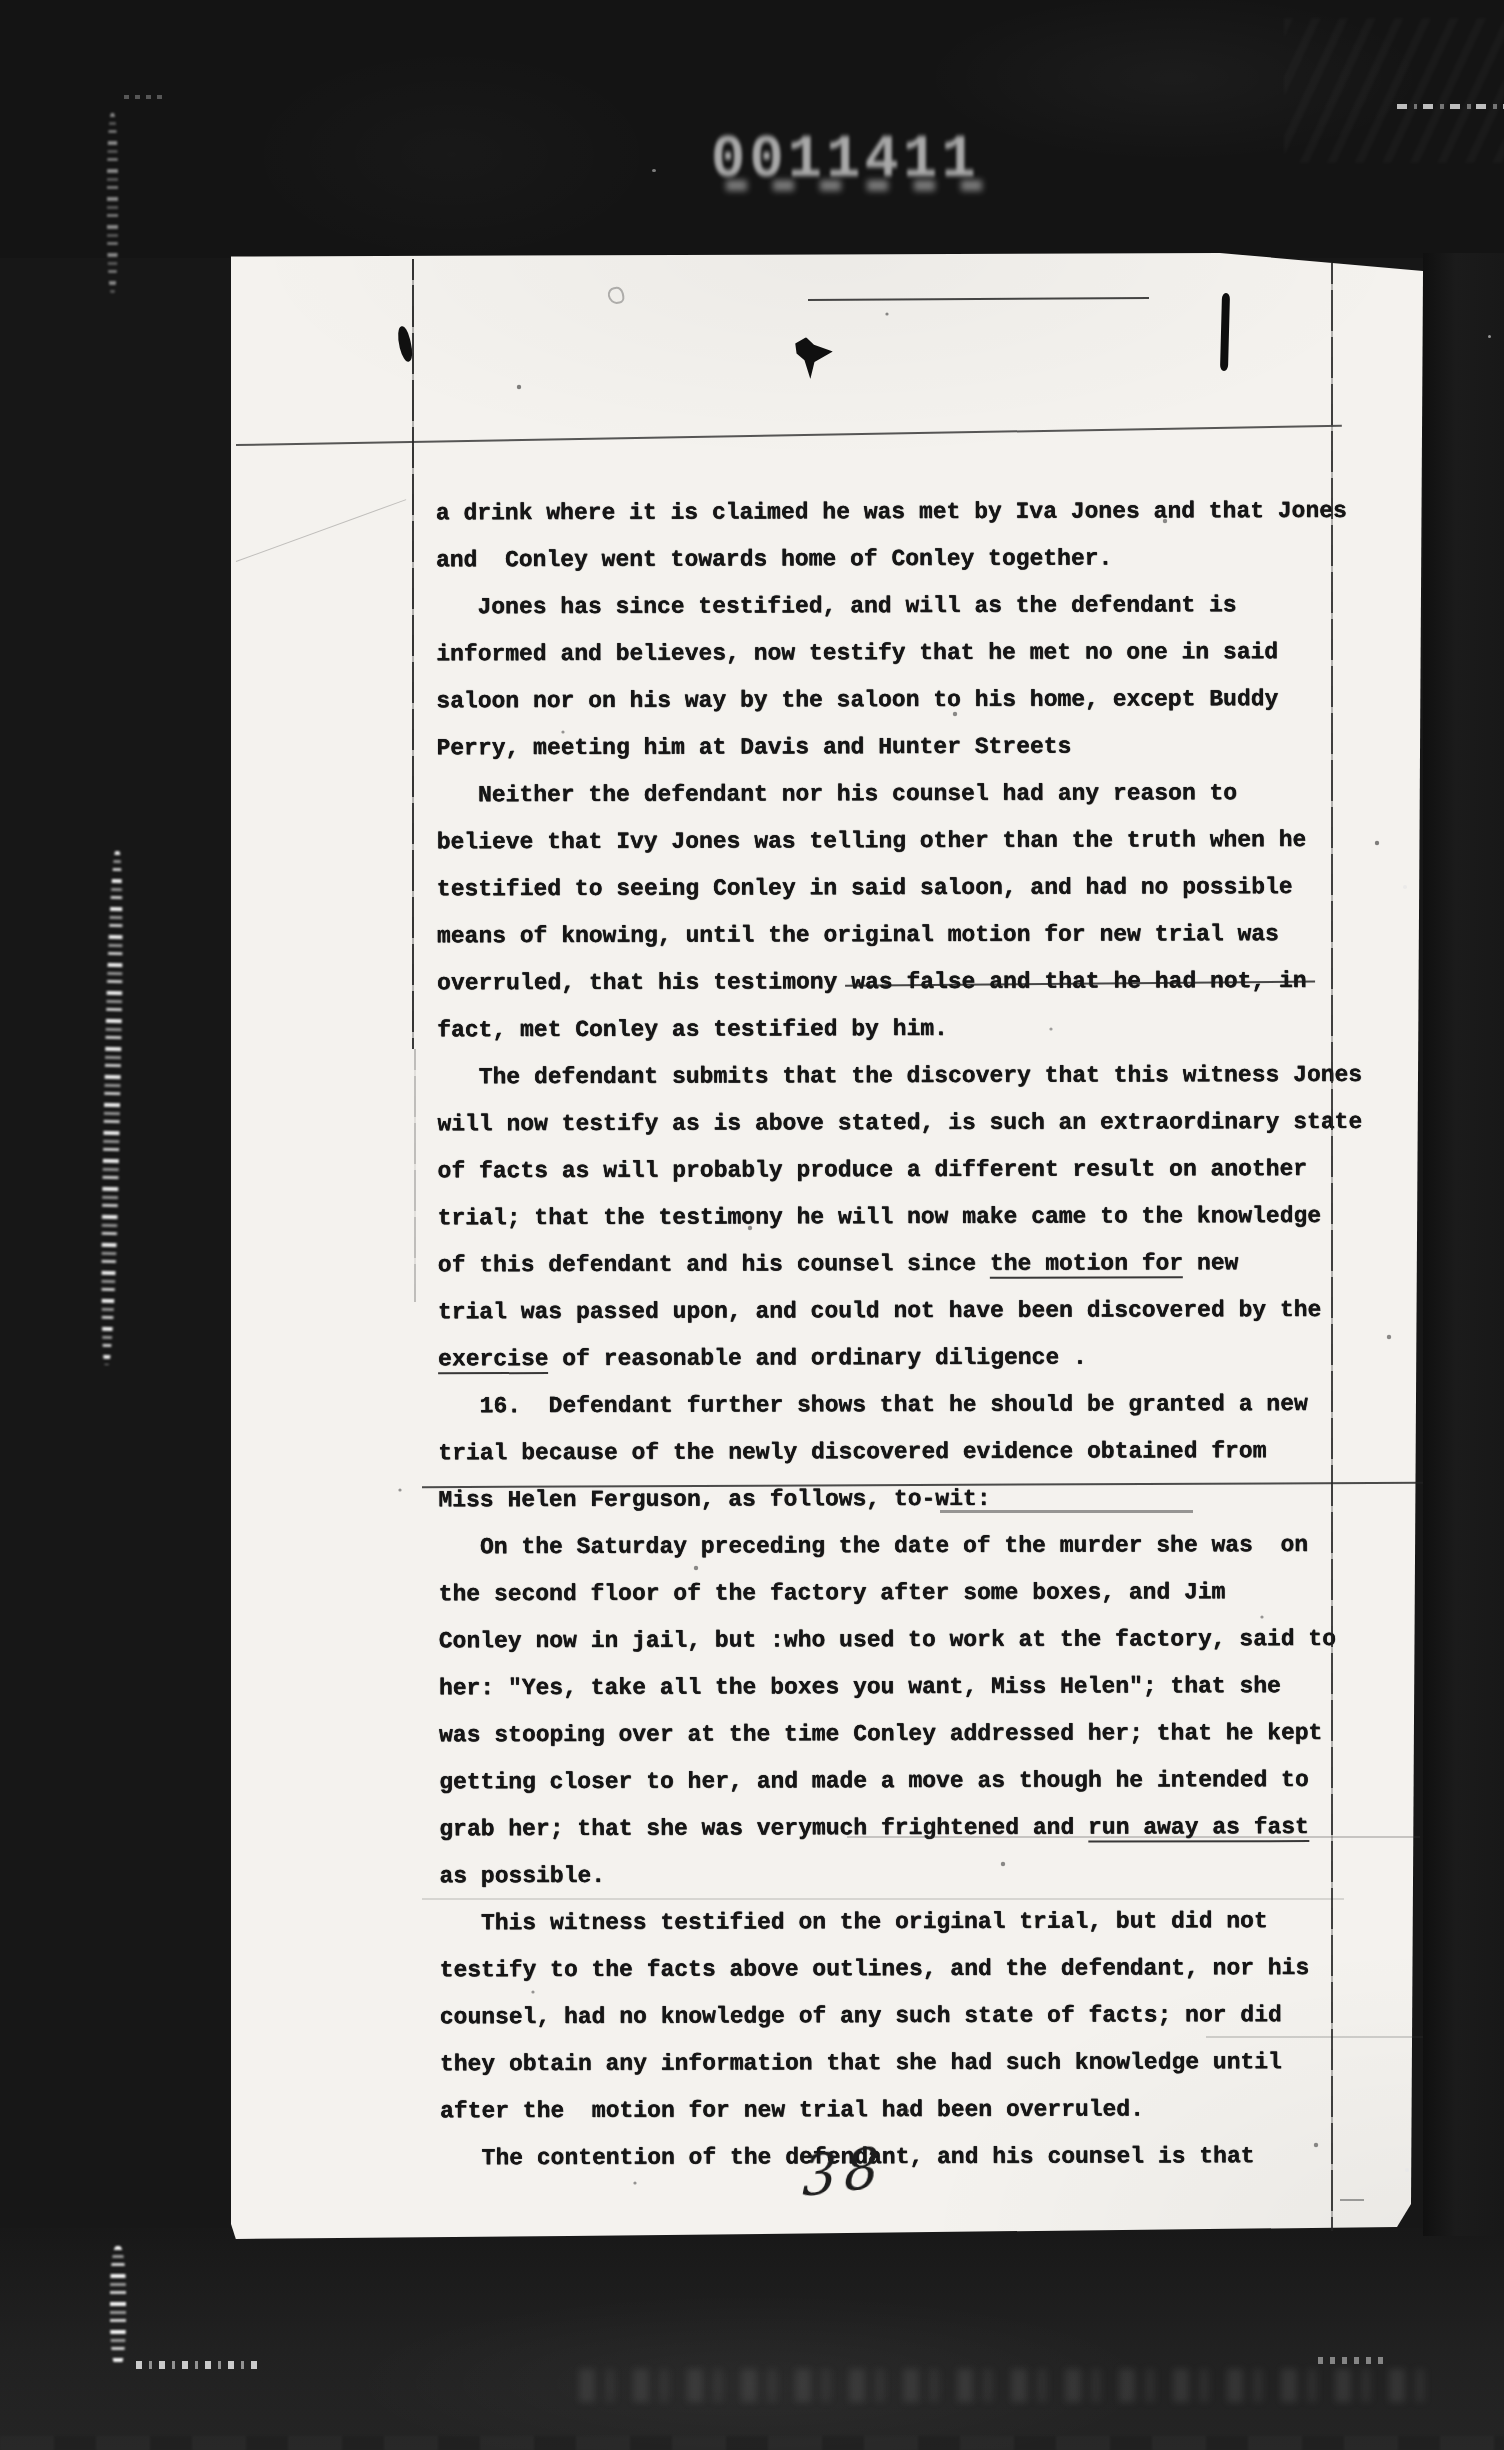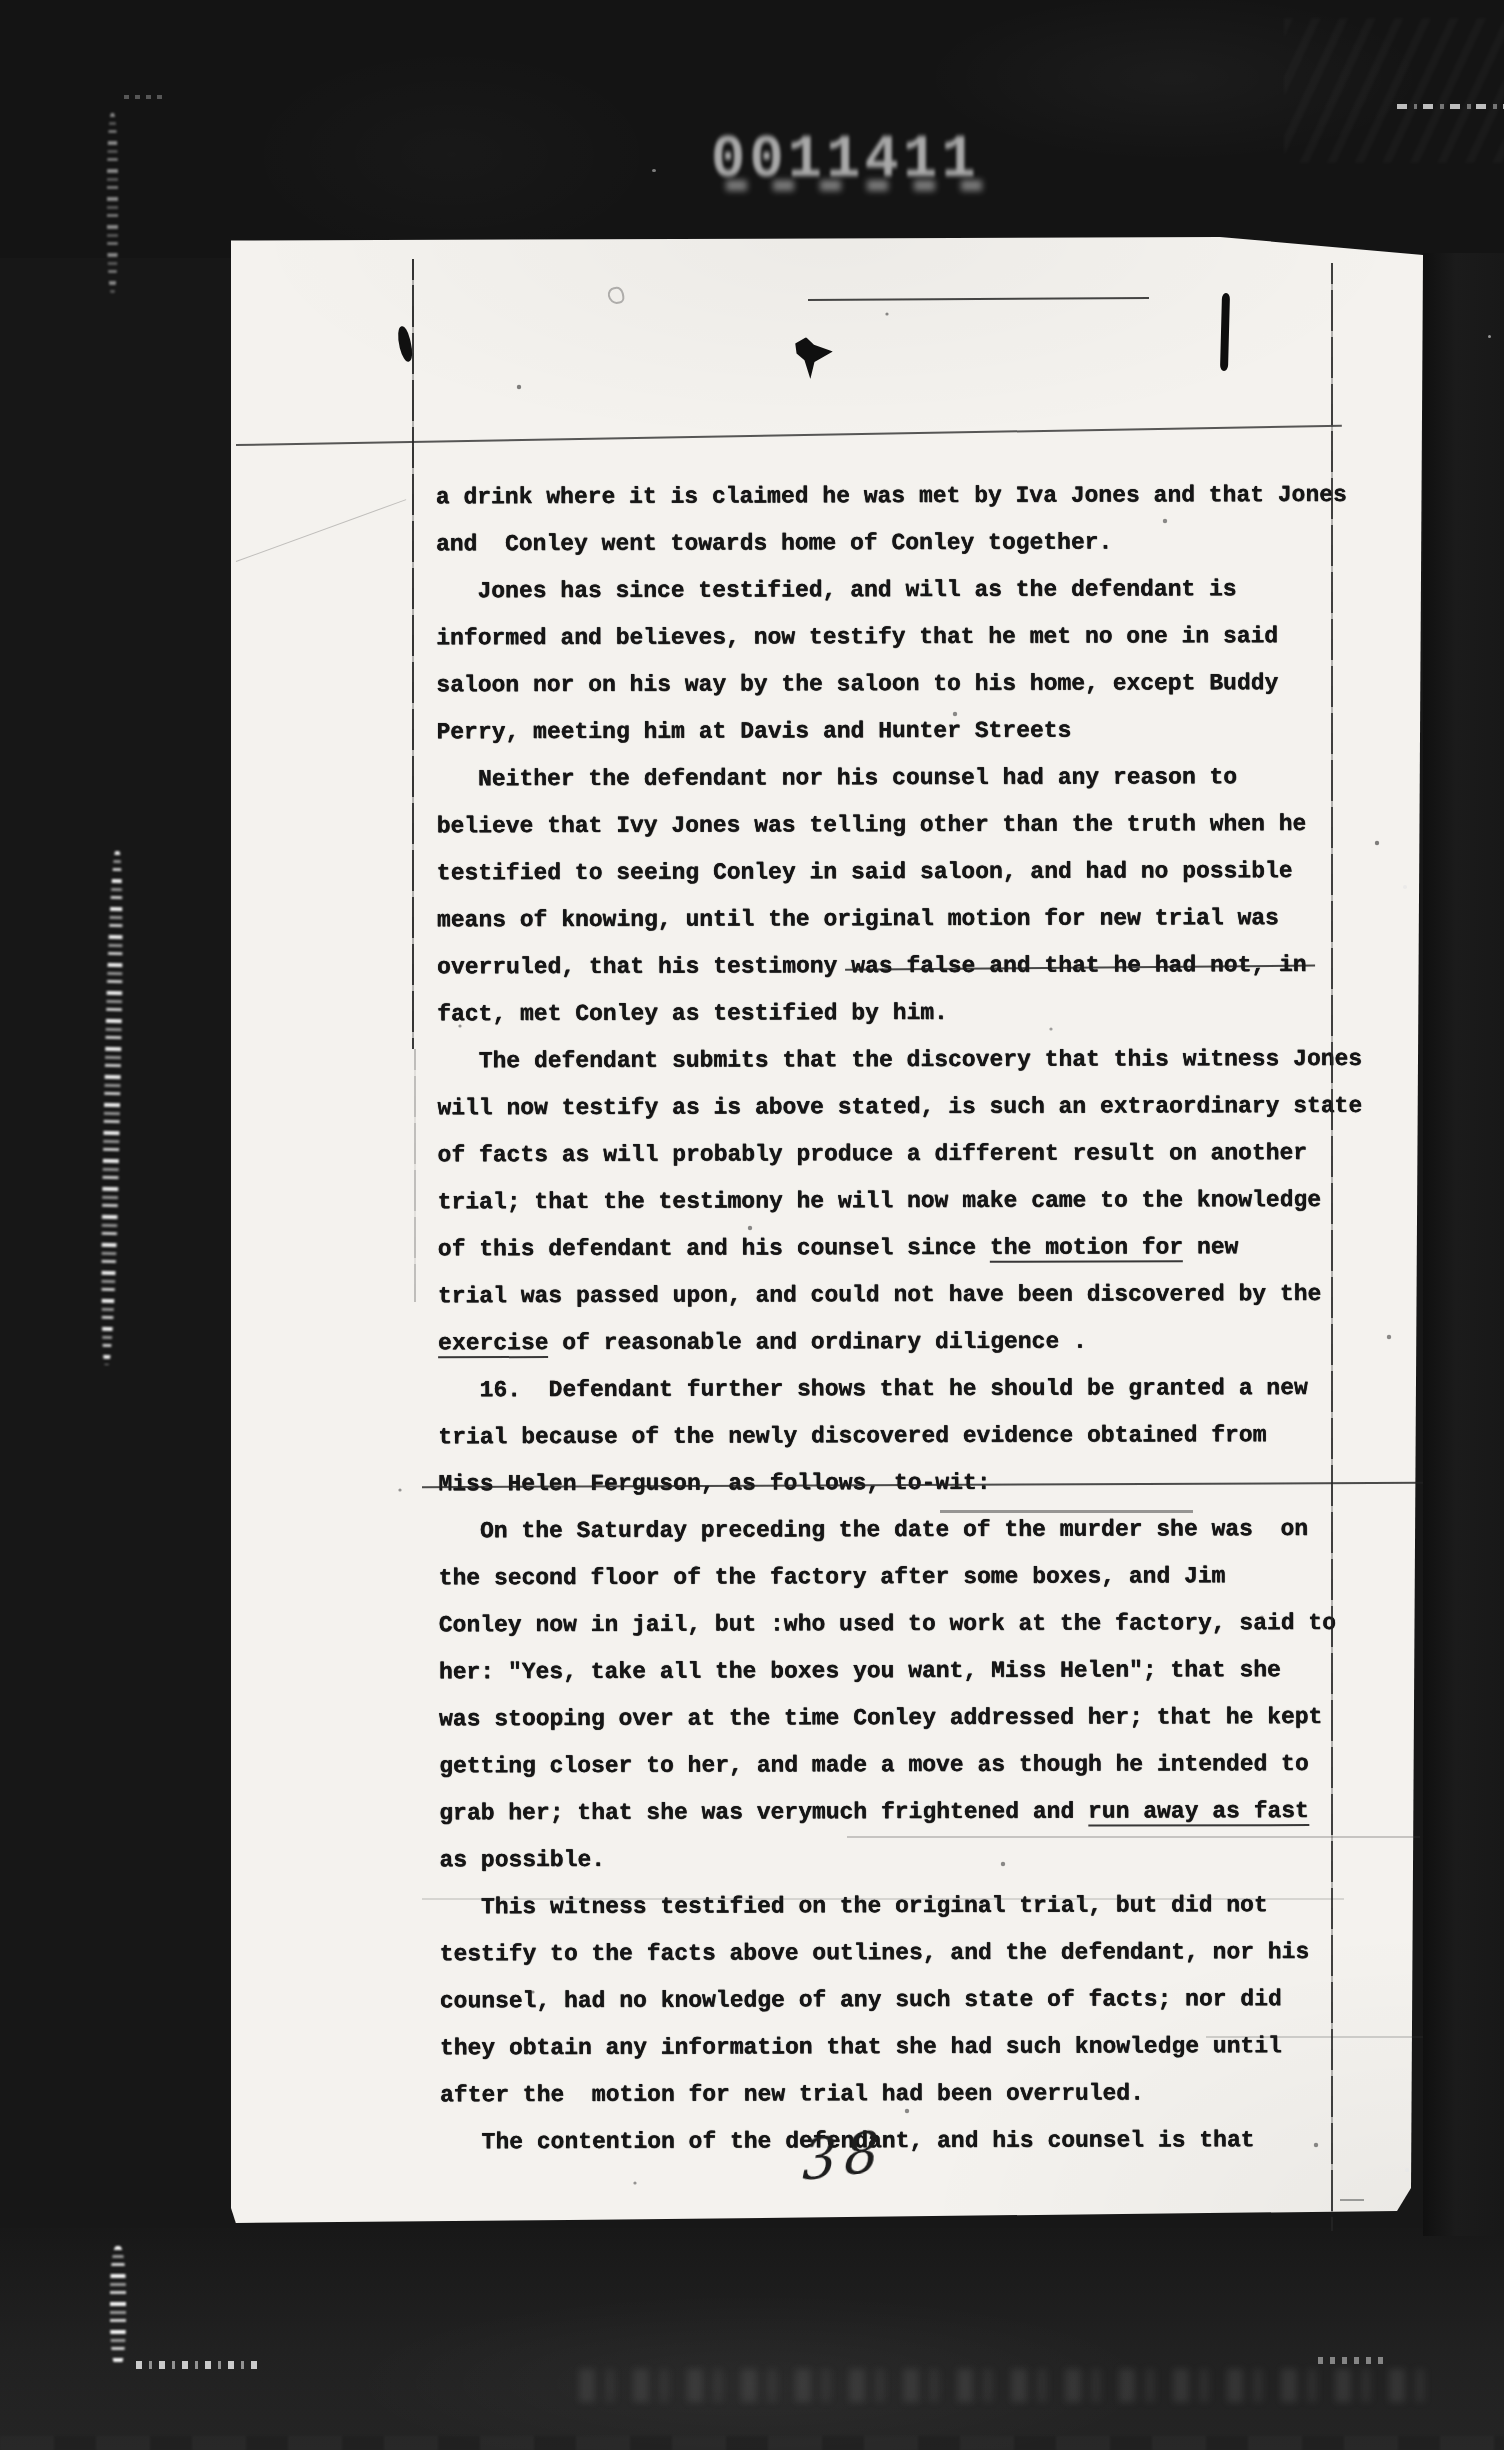--- a/index.html
+++ b/index.html
@@ -34,21 +34,21 @@
 
   
   #frame-counter{left:711px;top:129px;width:386px;height:80px;color:#c9c9c9;
     font-size:57px;font-weight:bold;letter-spacing:4.2px;filter:blur(1.8px);opacity:.82;
     transform:scaleY(1.06);}
   #frame-counter-smudge{left:726px;top:180px;width:259px;height:11px;
     background:repeating-linear-gradient(90deg,rgba(255,255,255,0.85) 0 20.5px,transparent 20.5px 47px);
     filter:blur(3px);opacity:.5;}
 
   
-  #page{left:231px;top:237px;width:1192px;height:1986px;background:var(--paper);
+  #page{left:231px;top:253px;width:1192px;height:1986px;background:var(--paper);
     clip-path:polygon(0px 3.6px,989px 0px,1192px 18px,1180px 1951px,1166px 1974px,338px 1983px,4.8px 1986px,0px 1971px);
     background-image:
       radial-gradient(844px 301px at 50% 0%, rgba(0,0,0,0.03), transparent 70%),
       radial-gradient(723px 422px at 100% 100%, rgba(0,0,0,0.04), transparent 70%);}
 
   
   #text-block{left:207px;top:236px;width:1001px;
     font-size:23px;line-height:47px;font-weight:700;color:var(--ink);
     white-space:pre;transform:rotate(-0.15deg);
     text-shadow:0 0 0.8px rgba(12,12,12,0.95),0.4px 0.4px 0.3px rgba(30,30,30,0.55);}

